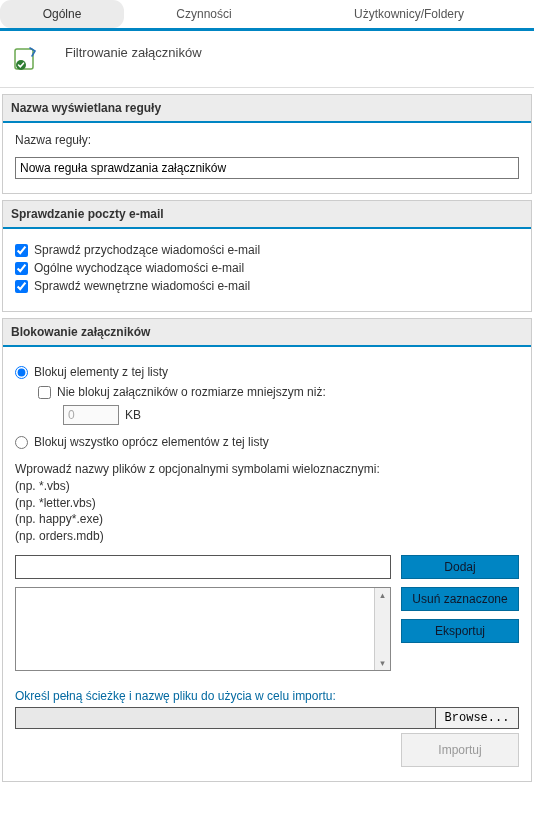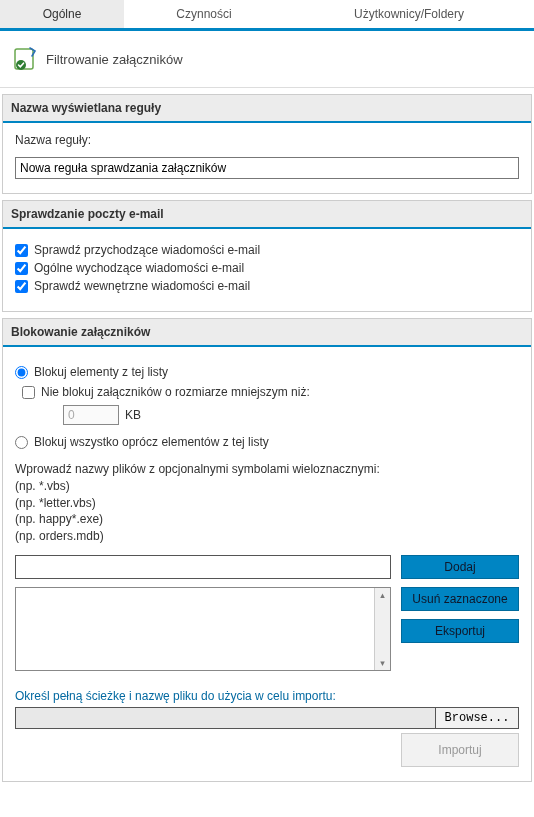--- a/index.html
+++ b/index.html
@@ -12,37 +12,38 @@
   }
   .tabs {
     display: flex;
     background: #fff;
   }
   .tab {
     text-align: center;
     padding: 7px 8px;
     cursor: pointer;
     color: #555;
+    border-radius: 11px;
   }
   .tab.active {
     background: #ebebeb;
     color: #333;
   }
   .tab-1 { flex: 0 0 124px; }
   .tab-2 { flex: 0 0 160px; }
   .tab-3 { flex: 1; }
   .tab-underline {
     height: 3px;
     background: #0085c3;
   }
   .header-row {
     display: flex;
-    align-items: center;
+    align-items: flex-start;
     padding: 14px 12px 14px 12px;
-    gap: 6px;
+    gap: 25px;
     border-bottom: 1px solid #ddd;
   }
   .header-row .icon-wrap {
     width: 28px; height: 28px; display:flex; align-items:center; justify-content:center;
   }
   .header-title { font-size: 13px; color: #444; }
   .section {
     border: 1px solid #ccc;
     margin: 6px 2px 0 2px;
   }
@@ -66,21 +67,21 @@
     font-family: inherit;
   }
   .check-row, .radio-row {
     display: flex;
     align-items: center;
     gap: 6px;
     margin: 4px 0;
     color: #333;
   }
   .check-row input, .radio-row input { margin: 0; }
-  .indent-1 { margin-left: 7px; }
+  .indent-1 { margin-left: 23px; }
   .size-row {
     display: flex;
     align-items: center;
     gap: 6px;
     margin-left: 48px;
     margin-top: 6px;
   }
   .size-row input[type=text] {
     width: 56px;
     border: 1px solid #888;

